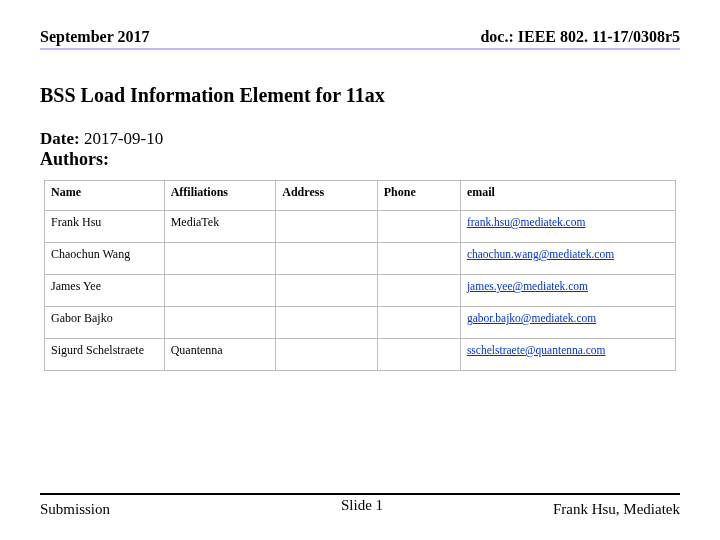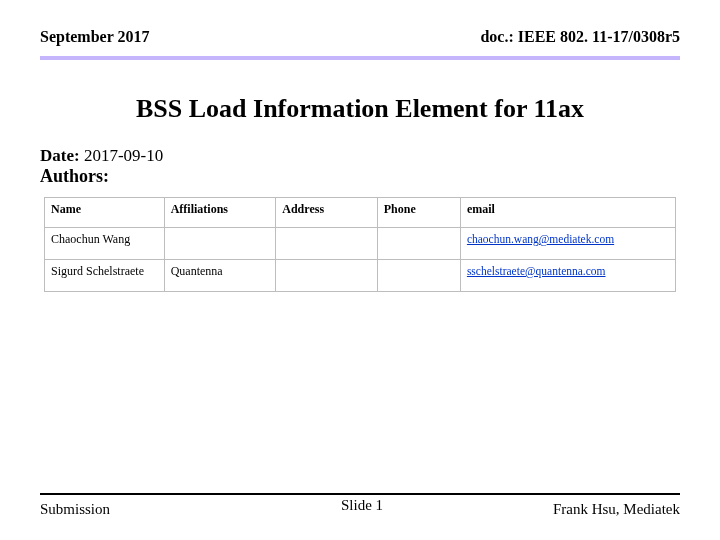--- a/index.html
+++ b/index.html
@@ -10,26 +10,26 @@
     font-family: "Times New Roman", Times, serif;
     color: #000;
     position: relative;
     padding: 28px 40px 0 40px;
   }
   .header-row {
     display: flex;
     justify-content: space-between;
     font-weight: bold;
     font-size: 16px;
-    border-bottom: 4px solid #c4b5fd;
-    padding-bottom: 10px;
+    border-bottom: 2px solid #c4b5fd;
+    padding-bottom: 2px;
   }
   .title {
-    text-align: center;
-    font-size: 26px;
+    text-align: left;
+    font-size: 20px;
     font-weight: bold;
     margin-top: 34px;
   }
   .date-line {
     text-align: left;
     font-size: 17px;
     margin-top: 22px;
   }
   .date-line .label { font-weight: bold; }
   .authors-label {
@@ -116,25 +116,46 @@
     <tr>
       <th class="col-name">Name</th>
       <th class="col-affil">Affiliations</th>
       <th class="col-addr">Address</th>
       <th class="col-phone">Phone</th>
       <th class="col-email">email</th>
     </tr>
   </thead>
   <tbody>
       <tr>
+        <td class="col-name">Frank Hsu</td>
+        <td class="col-affil">MediaTek</td>
+        <td class="col-addr"></td>
+        <td class="col-phone"></td>
+        <td class="col-email"><a class="email" href="mailto:frank.hsu@mediatek.com">frank.hsu@mediatek.com</a></td>
+      </tr>
+      <tr>
         <td class="col-name">Chaochun Wang</td>
         <td class="col-affil"></td>
         <td class="col-addr"></td>
         <td class="col-phone"></td>
         <td class="col-email"><a class="email" href="mailto:chaochun.wang@mediatek.com">chaochun.wang@mediatek.com</a></td>
+      </tr>
+      <tr>
+        <td class="col-name">James Yee</td>
+        <td class="col-affil"></td>
+        <td class="col-addr"></td>
+        <td class="col-phone"></td>
+        <td class="col-email"><a class="email" href="mailto:james.yee@mediatek.com">james.yee@mediatek.com</a></td>
+      </tr>
+      <tr>
+        <td class="col-name">Gabor Bajko</td>
+        <td class="col-affil"></td>
+        <td class="col-addr"></td>
+        <td class="col-phone"></td>
+        <td class="col-email"><a class="email" href="mailto:gabor.bajko@mediatek.com">gabor.bajko@mediatek.com</a></td>
       </tr>
       <tr>
         <td class="col-name">Sigurd Schelstraete</td>
         <td class="col-affil">Quantenna</td>
         <td class="col-addr"></td>
         <td class="col-phone"></td>
         <td class="col-email"><a class="email" href="mailto:sschelstraete@quantenna.com">sschelstraete@quantenna.com</a></td>
       </tr>
     </tbody>
 </table>

